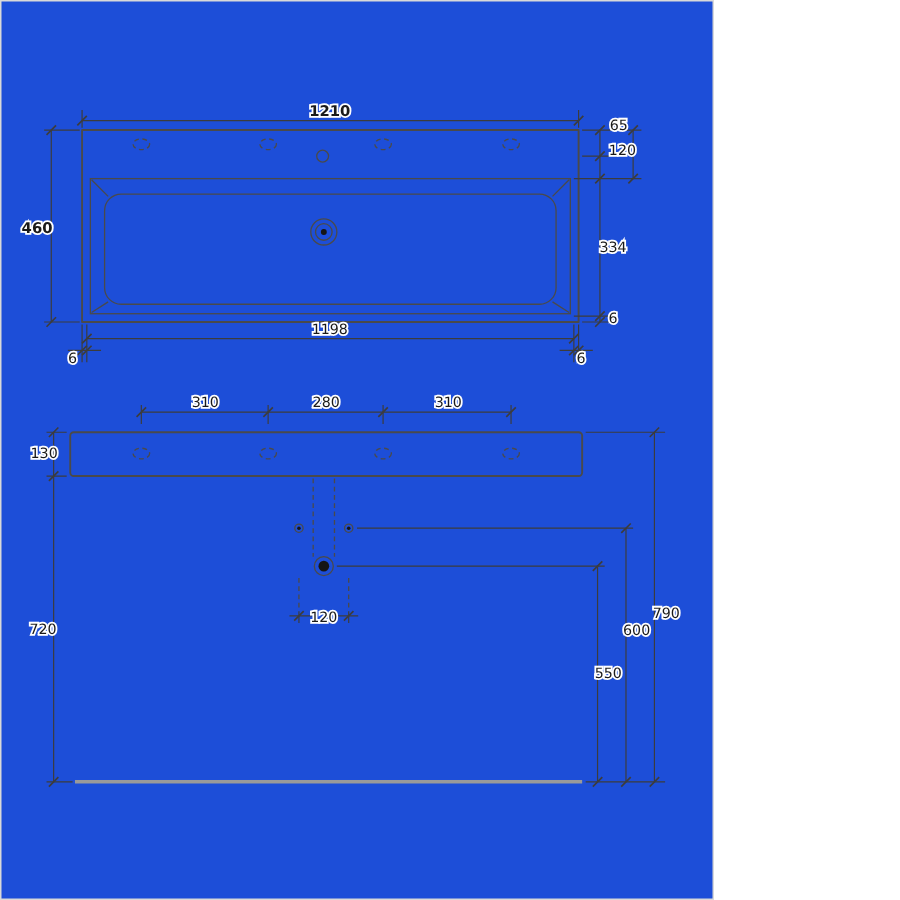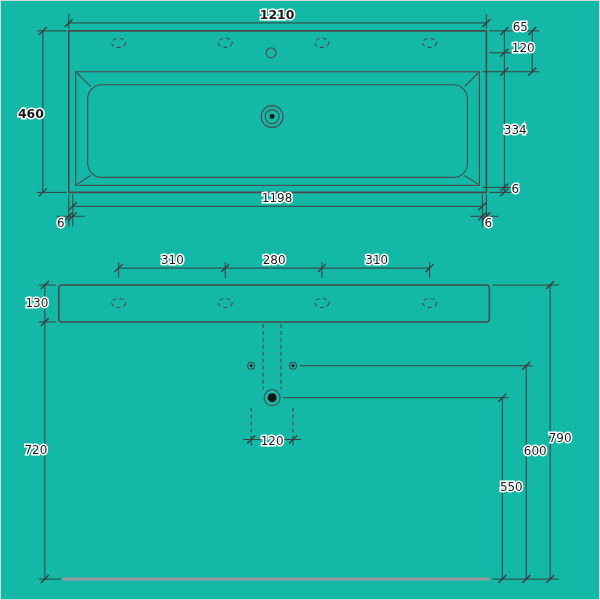--- a/index.html
+++ b/index.html
@@ -1,16 +1,16 @@
 <!DOCTYPE html>
 <html style="--line: #4a4a4a; --dim: #3c3c3c; --floor: #9a9a9a; --text: #1a1a1a;"><head>
 <meta charset="utf-8">
 <style>
   html,body{margin:0;padding:0;background:#ffffff;}
-  .frame{width:600px;height:600px;box-sizing:border-box;border:1px solid #d9d9d9;background:#14b8a6;}
+  .frame{width:476px;height:600px;box-sizing:border-box;border:1px solid #d9d9d9;background:#1d4ed8;}
   svg{display:block;width:100%;height:100%;}
   .outline{stroke:var(--line);stroke-width:1.6;fill:none;stroke-linejoin:round;}
   .thin{stroke:var(--line);stroke-width:1.1;fill:none;}
   .dash{stroke:var(--line);stroke-width:1.1;fill:none;stroke-dasharray:4 3;}
   .dim{stroke:var(--dim);stroke-width:1;fill:none;}
   .tick{stroke:var(--dim);stroke-width:1.4;fill:none;}
   .floor{stroke:var(--floor);stroke-width:3;fill:none;}
   .filldark{fill:#151515;stroke:none;}
   .lbl{font-family:"DejaVu Sans","Liberation Sans",sans-serif;font-size:12px;fill:var(--text);
        stroke:#ffffff;stroke-width:3px;paint-order:stroke;text-anchor:middle;}

